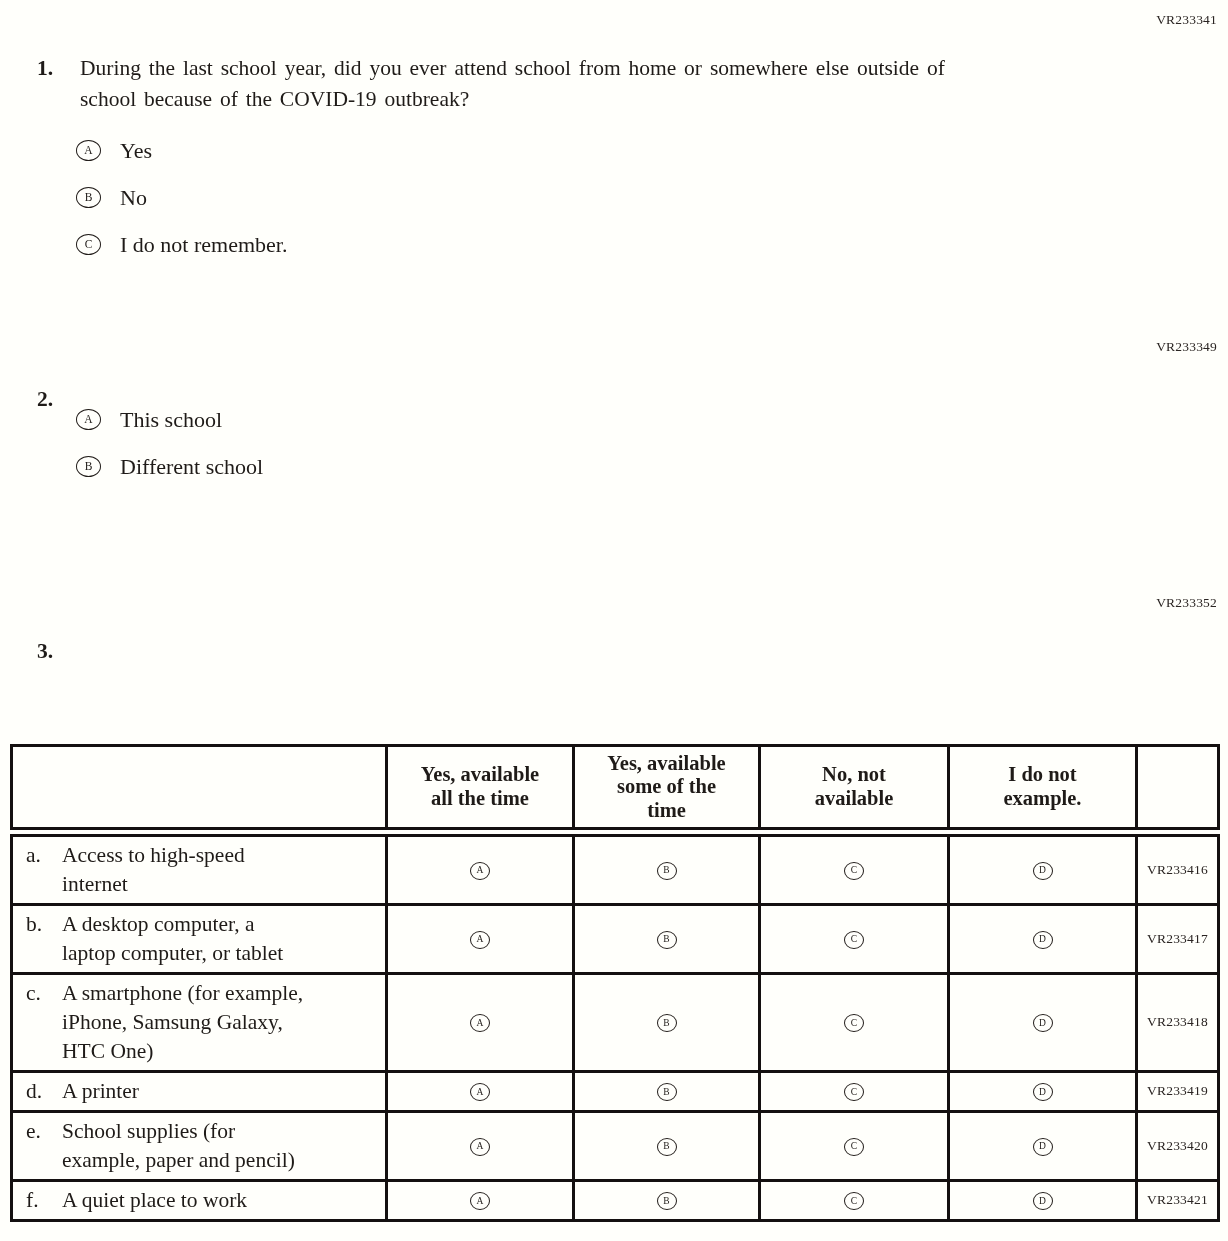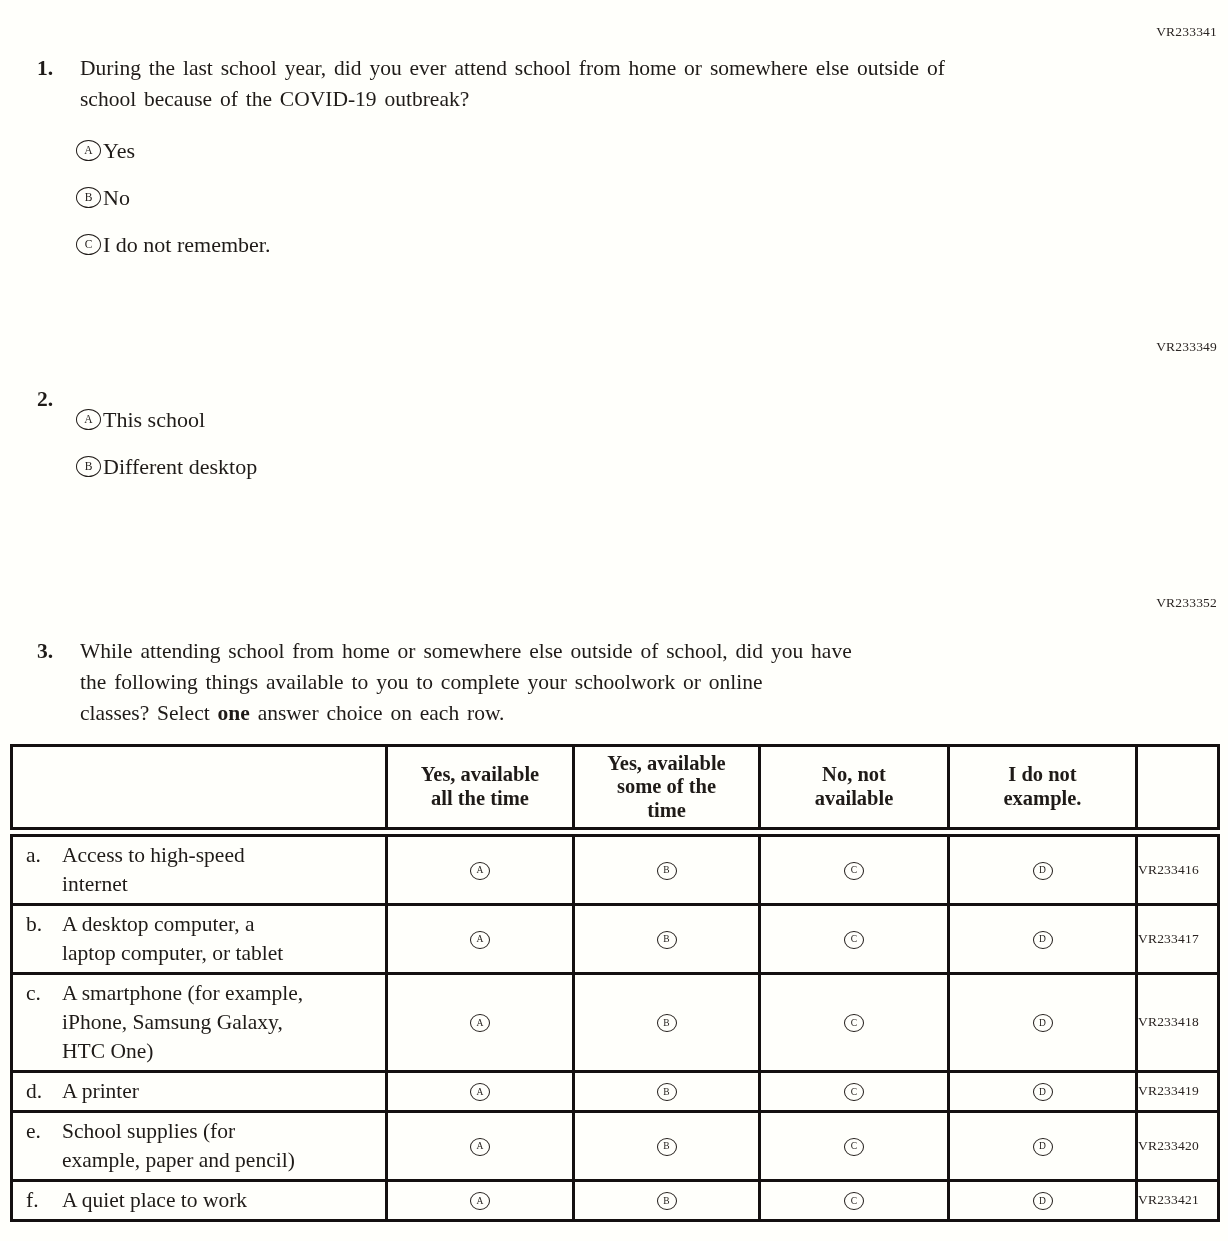--- a/index.html
+++ b/index.html
@@ -14,21 +14,21 @@
   }
 
   
   .qcode {
     position: absolute;
     right: 11px;
     font-size: 13.5px;
     letter-spacing: 0.2px;
     color: #2a2422;
   }
-  #code-q1 { top: 24px; }
+  #code-q1 { top: 12px; }
   #code-q2 { top: 339px; margin-left: 25px; }
   #code-q3 { top: 595px; margin-left: 24px; }
 
   
   .question { position: absolute; left: 0; width: 1228px; }
   #q1 { top: 53px; }
   #q2 { top: 384px; }
   #q3 { top: 636px; }
 
   .q-num {
@@ -58,21 +58,21 @@
     justify-content: center;
     width: 25px;
     height: 21px;
     border: 1.6px solid #221d1a;
     border-radius: 50%;
     font-size: 11.5px;
     line-height: 1;
     flex: 0 0 auto;
     box-sizing: border-box;
   }
-  .opt-label { margin-left: 2px; font-size: 22px; }
+  .opt-label { margin-left: 19px; font-size: 22px; }
 
   
   .grid {
     position: absolute;
     left: 10px;
     top: 744px;
     width: 1207px;
     border-collapse: collapse;
     table-layout: fixed;
   }
@@ -105,21 +105,21 @@
     line-height: 29px;
   }
   td.choice-cell { text-align: center; vertical-align: middle; cursor: pointer; }
   td.choice-cell .bubble {
     width: 20px;
     height: 18px;
     border-width: 1.4px;
     font-size: 9.5px;
   }
   td.code-cell {
-    text-align: left;
+    text-align: center;
     vertical-align: middle;
     font-size: 13.5px;
     letter-spacing: 0.2px;
     color: #2a2422;
   }
 </style>
 </head>
 <body>
 
 <div class="page">
@@ -150,32 +150,29 @@
 
   <section class="question" id="q2">
     <span class="q-num">2.</span>
     <div class="options">
       <div class="option">
         <span class="bubble">A</span>
         <span class="opt-label">This school</span>
       </div>
       <div class="option">
         <span class="bubble">B</span>
-        <span class="opt-label">Different desktop</span>
+        <span class="opt-label">Different school</span>
       </div>
     </div>
   </section>
 
   <div class="qcode" id="code-q3">VR233352</div>
 
   <section class="question" id="q3">
     <span class="q-num">3.</span>
-    <div class="q-text"><span>While attending school from home or somewhere else outside of school, did you have
-the following things available to you to complete your schoolwork or online
-classes? Select </span><b>one</b><span> answer choice on each row.</span></div>
   </section>
 
   <table class="grid">
     <colgroup>
       <col style="width:375px">
         <col style="width:187px">
         <col style="width:186px">
         <col style="width:189px">
         <col style="width:188px">
         <col style="width:82px">

